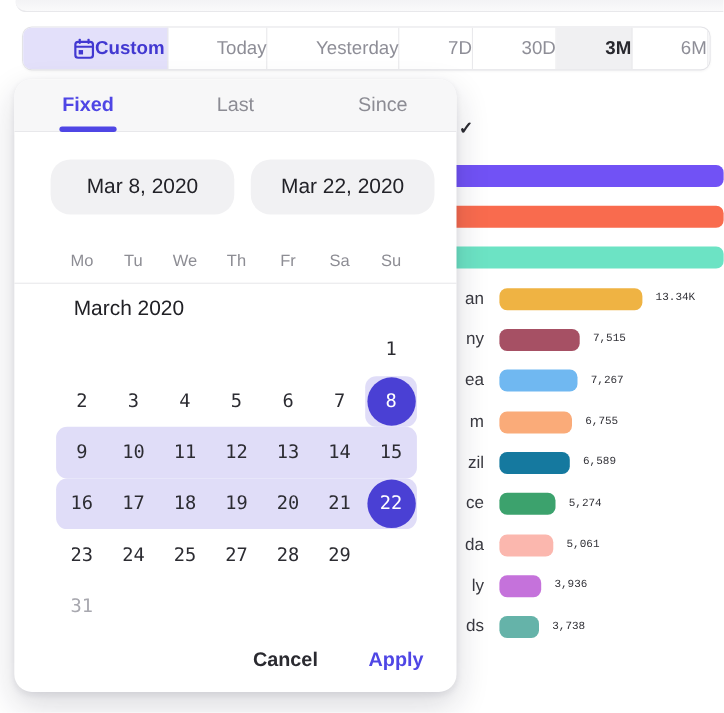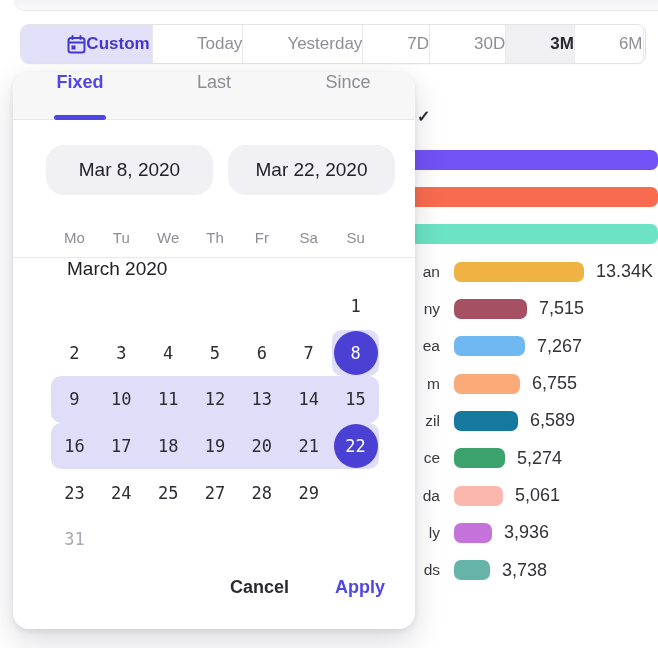--- a/index.html
+++ b/index.html
@@ -28,60 +28,60 @@
   .seg:last-child { border-right:none; }
   .seg-active { background:#e3e0fa; color:#4238d1; font-weight:600; }
   .seg-selected { background:#f0f0f2; color:#28282e; font-weight:600; }
   .seg svg { display:block; }
   
   .chart { position:absolute; left:0; top:141px; right:0; z-index:1; }
   .chart-row { display:flex; align-items:center; height:37.33px; }
   .c-label { width:440px; text-align:right; font-size:15.5px; color:#3a3a41; }
   .c-bar { margin-left:14px; height:20px; border-radius:7px; flex:0 0 auto; }
   .c-value {
-    margin-left:12px; font-family:Liberation Sans, sans-serif;
-    font-size:18px; color:#323238;
+    margin-left:12px; font-family:Liberation Mono, monospace;
+    font-size:10px; color:#323238;
   }
   .checkmark {
     position:absolute; left:417px; top:107px; z-index:1;
     font-size:16px; font-weight:700; color:#2b2b31;
   }
   
   .modal {
     position:absolute; left:13px; top:72px; width:402px; height:557px;
     background:#fff; border-radius:16px; z-index:10;
     box-shadow:0 12px 30px rgba(25,25,50,.16), 0 2px 6px rgba(25,25,50,.08);
   }
   .tabbar {
     height:48px; background:#f7f7f8; border-bottom:1px solid #e8e8eb;
     border-radius:16px 16px 0 0; display:flex;
   }
   .tab {
-    flex:1; display:flex; justify-content:center;
+    flex:1; display:flex; align-items:center; justify-content:center;
     position:relative; font-size:18px; font-weight:500; color:#8c8c94; cursor:pointer;
   }
   .tab-active { color:#4f46e5; font-weight:600; }
   .tab-underline {
     position:absolute; bottom:-1px; left:50%; transform:translateX(-50%);
     width:52px; height:5px; border-radius:3px; background:#4f46e5;
   }
   .inputs { display:flex; gap:15px; margin:25px 20px 0 33px; }
   .date-input {
     flex:1; height:50px; background:#f1f1f3; border-radius:18px;
     display:flex; align-items:center; justify-content:center;
     font-size:19px; color:#222228; cursor:text;
   }
   .weekdays {
     margin:30px 0 0 38px; width:328px; height:24px;
     display:grid; grid-template-columns:repeat(7,1fr);
     font-size:15px; color:#8d8d94;
   }
   .weekdays span { display:flex; align-items:center; justify-content:center; }
   .wk-divider { border-bottom:1px solid #e9e9ec; margin-top:8px; }
-  .month-title { padding-left:54px; font-size:19px; font-weight:500; color:#202025; }
+  .month-title { margin-top:12px; padding-left:54px; font-size:19px; font-weight:500; color:#202025; }
   .cal-grid { margin:3px 0 0 38px; width:328px; }
   .cal-row {
     height:46.6px; display:grid; grid-template-columns:repeat(7,1fr);
     border-radius:10px;
   }
   .cal-range { background:#e0ddf8; }
   .cal-cell {
     display:flex; align-items:center; justify-content:center;
     font-family:"DejaVu Sans Mono", monospace; font-size:17px; color:#2c2c32;
     cursor:pointer; border-radius:10px;

